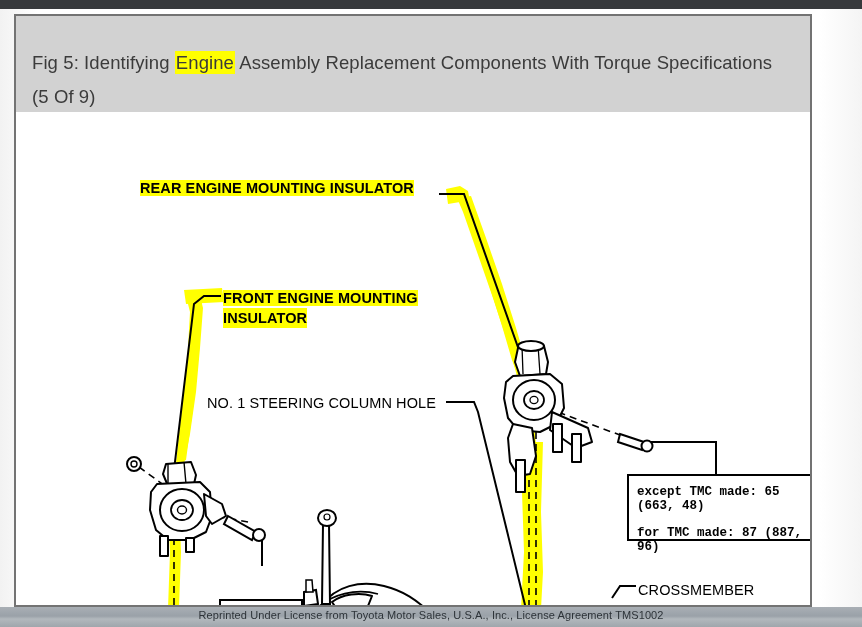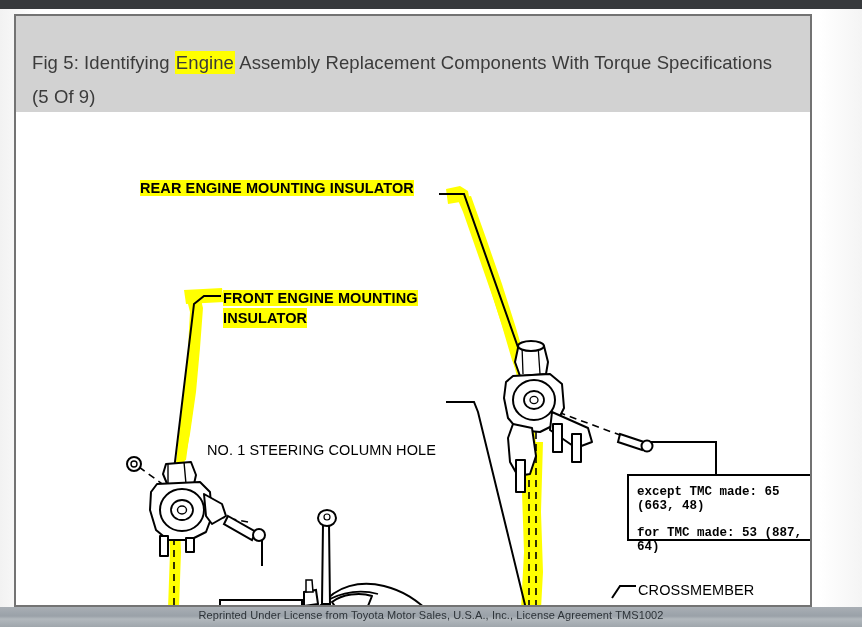--- a/index.html
+++ b/index.html
@@ -97,21 +97,21 @@
     letter-spacing: 0.1px;
     white-space: nowrap;
     line-height: 20px;
   }
   .dlabel.light { font-weight: 400; }
   .hi { background: #ffff00; }
 
   #lbl-rear { left: 124px; top: 66px; }
   #lbl-front { left: 207px; top: 176px; }
   #lbl-front .l2 { display: block; }
-  #lbl-steering { left: 191px; top: 281px; margin-top: 47px; }
+  #lbl-steering { left: 191px; top: 281px; }
   #lbl-steering .l2 { display: block; }
   #lbl-crossmember { left: 622px; top: 468px; }
   #lbl-crossmember .l2 { display: block; }
 
   
   .torque-box {
     position: absolute;
     background: #ffffff;
     border: 2px solid #000000;
     box-sizing: border-box;
@@ -304,21 +304,21 @@
       <div class="dlabel" id="lbl-front"><span class="hi">FRONT ENGINE MOUNTING</span><span class="l2 hi" style="width:max-content">INSULATOR</span></div>
 
       <div class="dlabel light" id="lbl-steering"><span>NO. 1 STEERING COLUMN HOLE</span></div>
 
       <div class="dlabel light" id="lbl-crossmember"><span class="l2">CROSSMEMBER</span></div>
 
       <div class="torque-box" id="torque-small"><span>73 (744, 54)</span></div>
 
       <div class="torque-box" id="torque-large">
           <span class="tline">except TMC made: 65 (663, 48)</span>
-          <span class="tline">for TMC made: 53 (887, 64)</span>
+          <span class="tline">for TMC made: 87 (887, 96)</span>
         </div>
 
     </div>
   </div>
 
   <div id="footer-bar"></div>
   <div id="footer-text">Reprinted Under License from Toyota Motor Sales, U.S.A., Inc., License Agreement TMS1002</div>
 
 </div>
 

